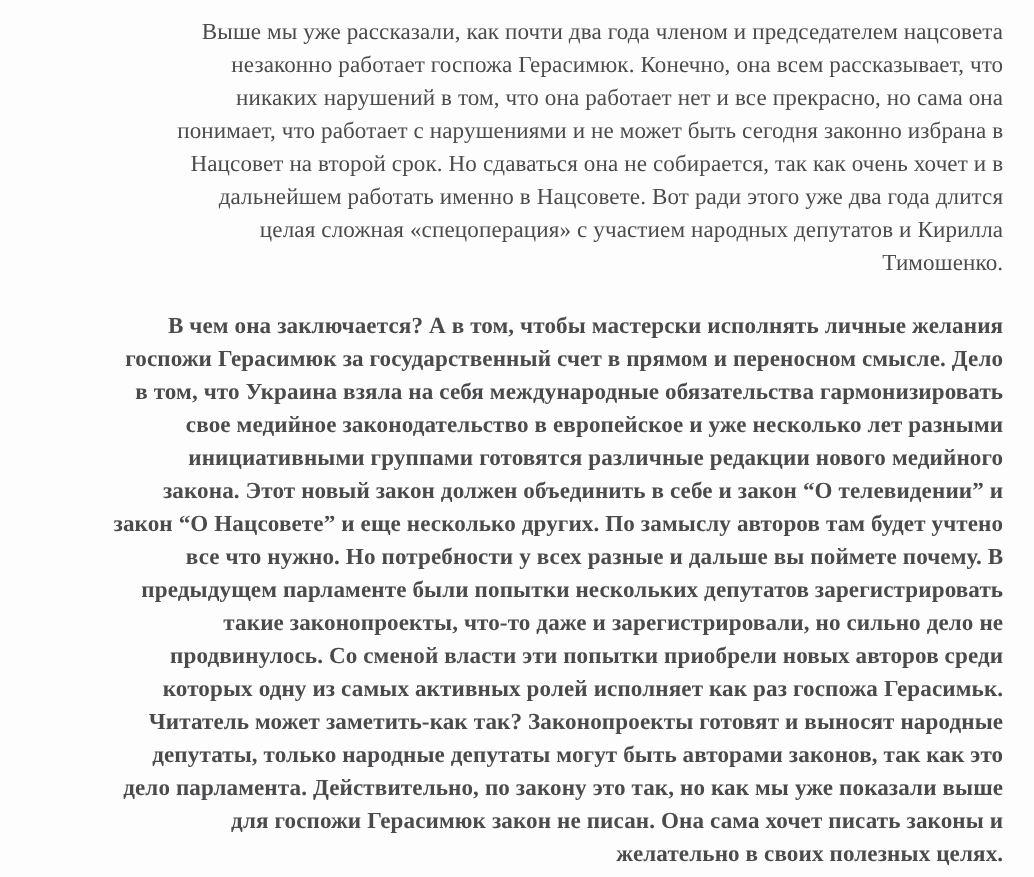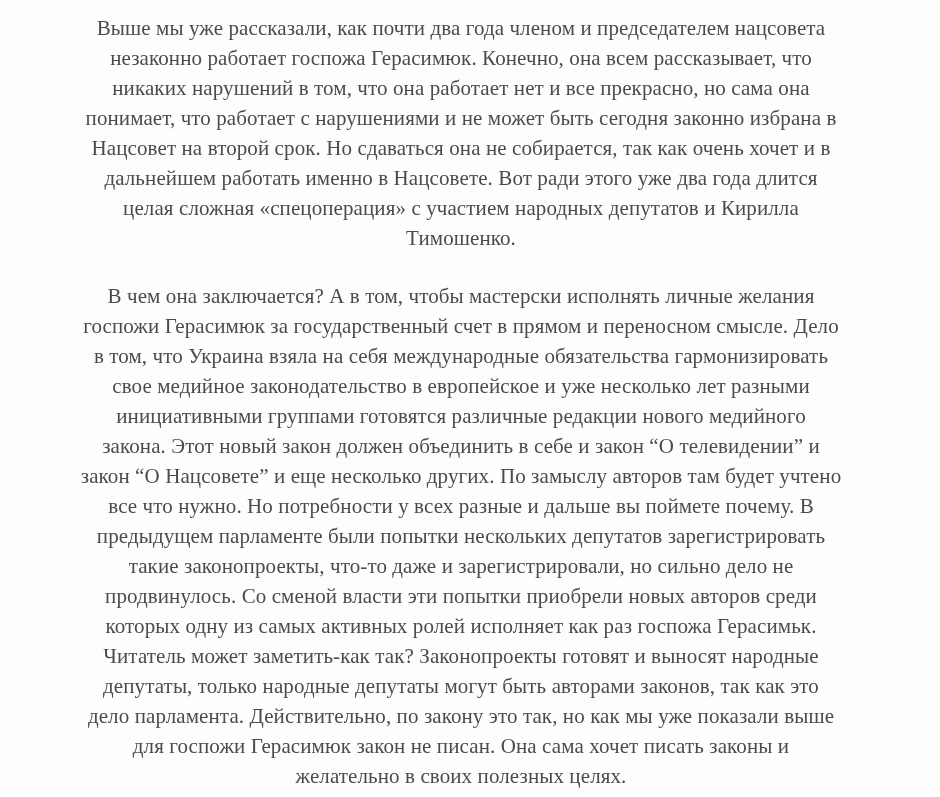--- a/index.html
+++ b/index.html
@@ -15,25 +15,26 @@
   }
   main.article {
     padding: 13px 28px 8px 10px;
   }
   p.para {
     margin: 0 0 28px 0;
     font-size: 21px;
     line-height: 30px;
     color: #4b4b4e;
     white-space: pre-line;   
-    text-align: center;
+    text-align: right;
     letter-spacing: 0.1px;
   }
   p.para:last-child {
     margin-bottom: 0;
+    font-weight: bold;
   }
 </style>
 </head>
 <body>
 
 <main class="article">
   <p class="para">Выше мы уже рассказали, как почти два года членом и председателем нацсовета
 незаконно работает госпожа Герасимюк. Конечно, она всем рассказывает, что
 никаких нарушений в том, что она работает нет и все прекрасно, но сама она
 понимает, что работает с нарушениями и не может быть сегодня законно избрана в

